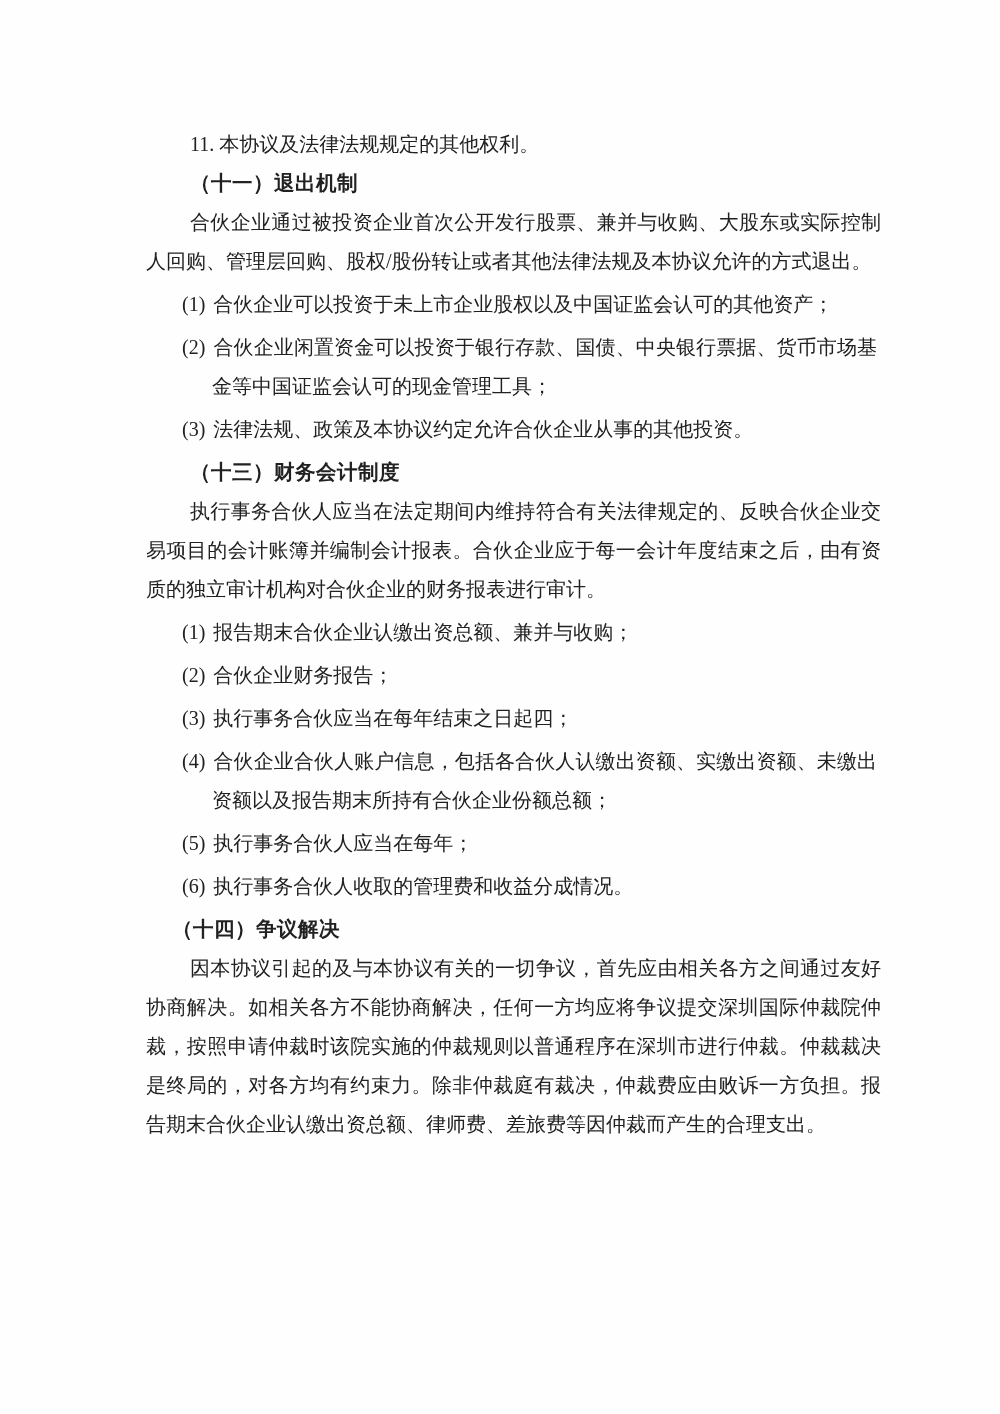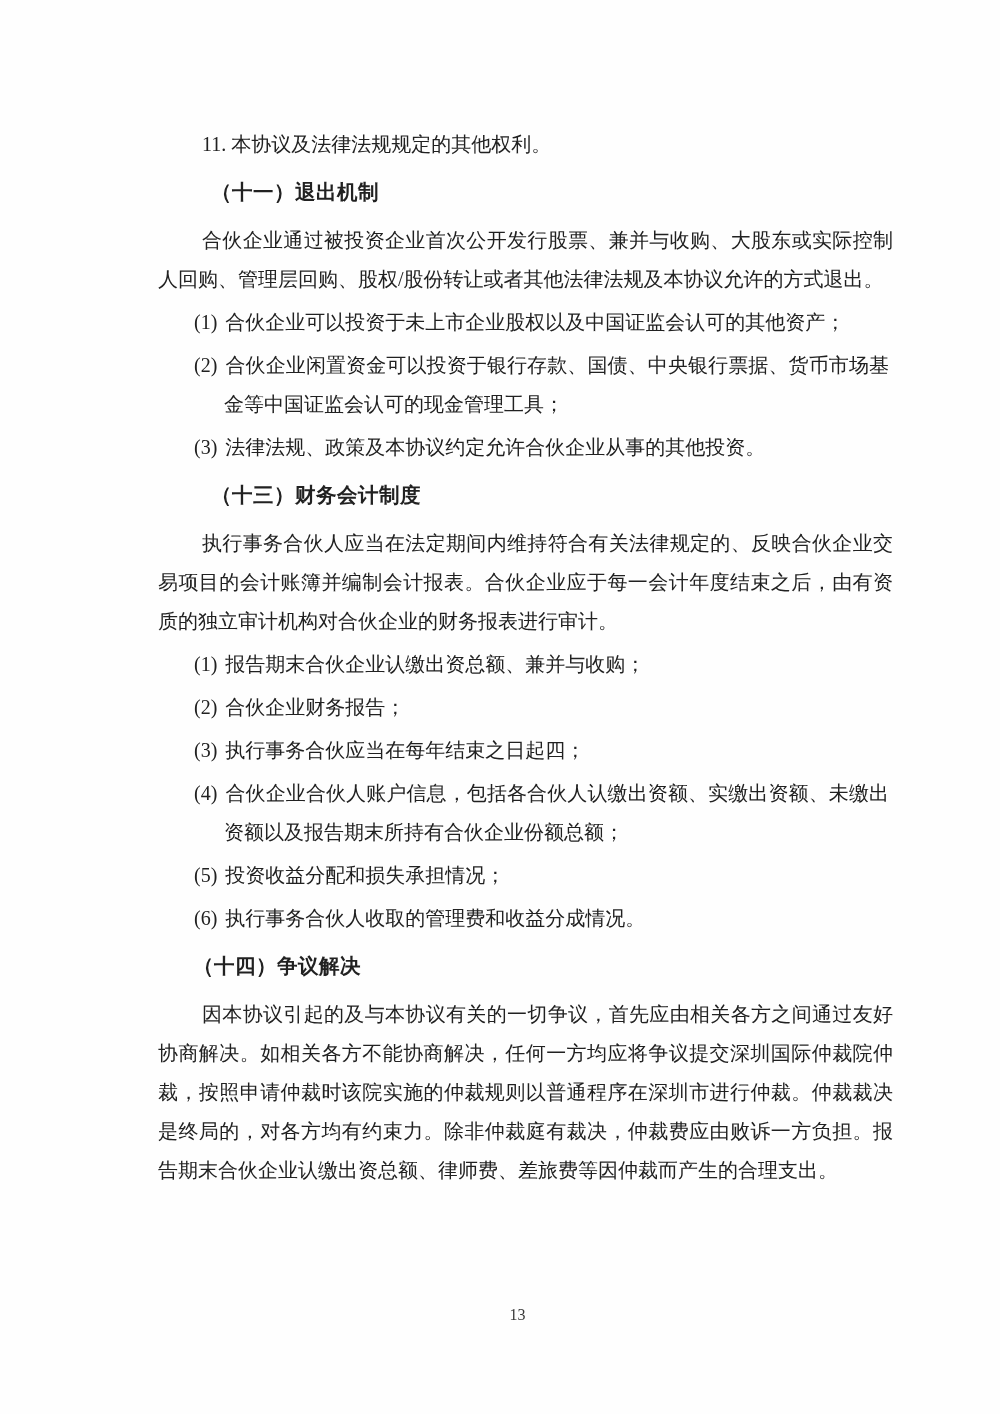--- a/index.html
+++ b/index.html
@@ -11,36 +11,36 @@
     position: relative;
     width: 1000px;
     height: 1414px;
     background: #fefefe;
     overflow: hidden;
     font-family: "Liberation Serif", "DejaVu Serif", serif;
     color: #212121;
   }
   .content {
     position: absolute;
-    left: 158px;
+    left: 146px;
     top: 125px;
     width: 735px;
     font-size: 20px;
     line-height: 39px;
     text-align: justify;
   }
   .para {
     text-indent: 44px;
     margin: 0;
   }
   .heading {
     font-weight: bold;
     text-indent: 44px;
     font-size: 20.5px;
-    margin: 9px;
+    margin: 0;
     letter-spacing: 0.5px;
   }
   .heading.heading-outdent {
     text-indent: 26px;
   }
   .li {
     padding-left: 62px;
     text-indent: -30px;
     margin: 4px;
   }
@@ -82,24 +82,23 @@
 
 
     <p class="li"><span class="marker">(1)</span><span>报告期末合伙企业认缴出资总额、兼并与收购；</span></p>
 
     <p class="li"><span class="marker">(2)</span><span>合伙企业财务报告；</span></p>
 
     <p class="li"><span class="marker">(3)</span><span>执行事务合伙应当在每年结束之日起四；</span></p>
 
     <p class="li"><span class="marker">(4)</span><span>合伙企业合伙人账户信息，包括各合伙人认缴出资额、实缴出资额、未缴出资额以及报告期末所持有合伙企业份额总额；</span></p>
 
-    <p class="li"><span class="marker">(5)</span><span>投资收益分配和损失承担情况；</span></p>
+    <p class="li"><span class="marker">(5)</span><span>执行事务合伙人应当在每年；</span></p>
 
     <p class="li"><span class="marker">(6)</span><span>执行事务合伙人收取的管理费和收益分成情况。</span></p>
 
     <p class="heading heading-outdent">（十四）争议解决</p>
 
     <p class="para">因本协议引起的及与本协议有关的一切争议，首先应由相关各方之间通过友好协商解决。如相关各方不能协商解决，任何一方均应将争议提交深圳国际仲裁院仲裁，按照申请仲裁时该院实施的仲裁规则以普通程序在深圳市进行仲裁。仲裁裁决是终局的，对各方均有约束力。除非仲裁庭有裁决，仲裁费应由败诉一方负担。报告期末合伙企业认缴出资总额、律师费、差旅费等因仲裁而产生的合理支出。</p>
 
   </div>
 
-  <div class="page-num">13</div>
 </div>
 
 </body></html>

